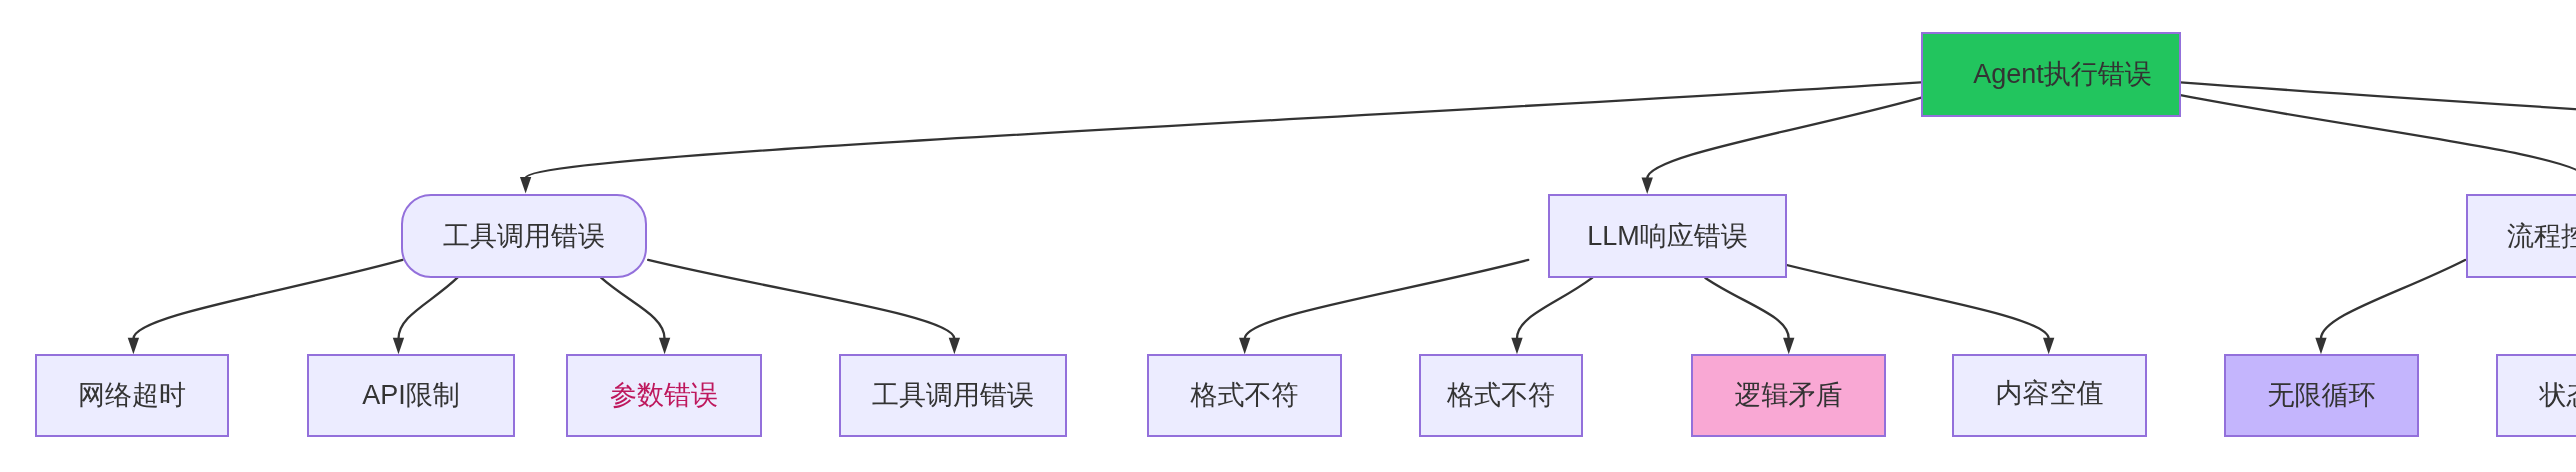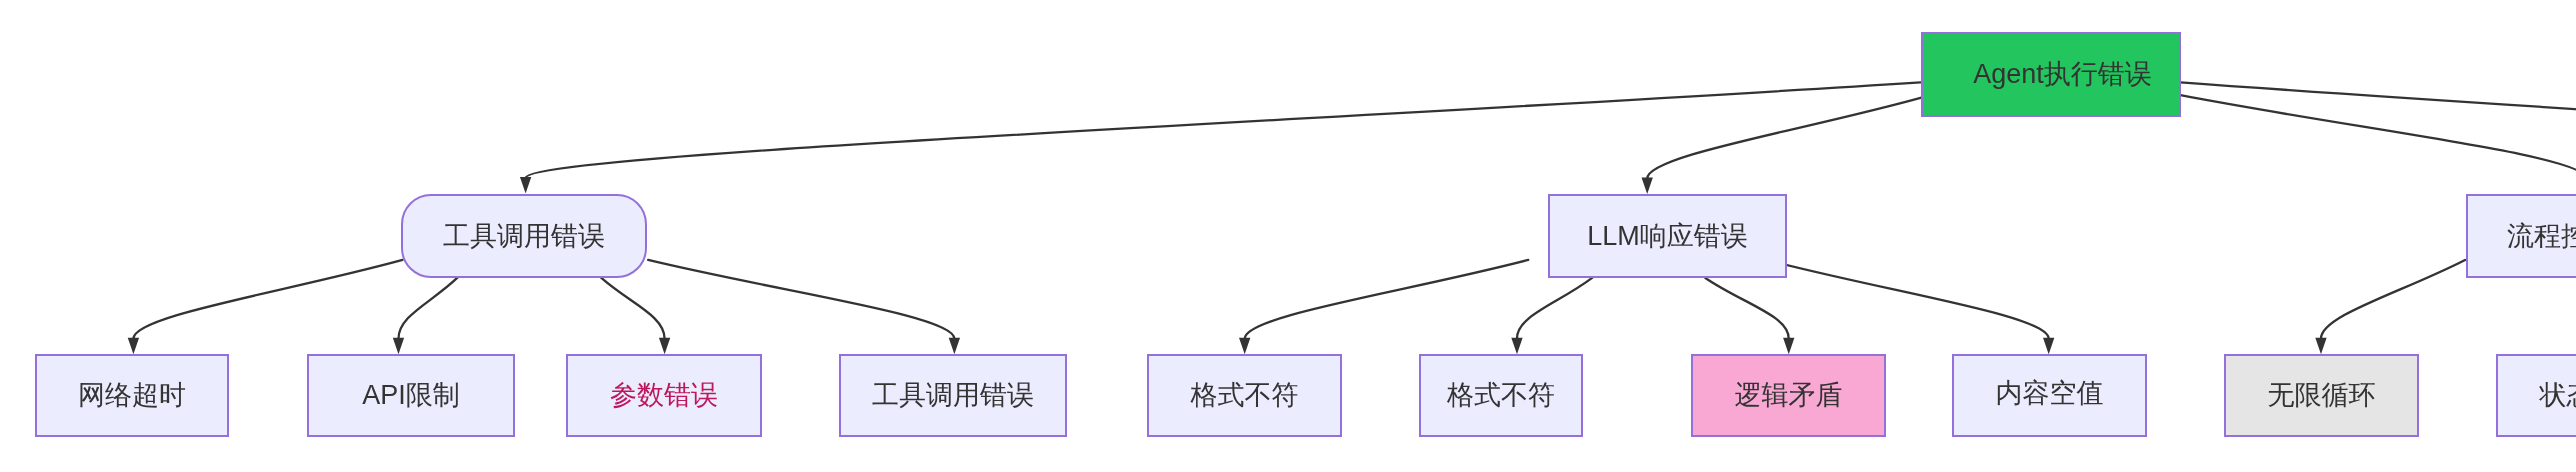--- a/index.html
+++ b/index.html
@@ -76,17 +76,17 @@
       <div class="node" style="left: 1528px; top: 194px; width: 239px; height: 84px; background: rgb(236, 236, 255); border-color: rgb(147, 112, 219); color: rgb(51, 51, 51); margin-left: 20px;">LLM响应错误</div>
       <div class="node" style="left: 2466px; top: 194px; width: 244px; height: 84px; background: rgb(236, 236, 255); border-color: rgb(147, 112, 219); color: rgb(51, 51, 51);">流程控制错误</div>
       <div class="node" style="left: 35px; top: 354px; width: 194px; height: 83px; background: rgb(236, 236, 255); border-color: rgb(147, 112, 219); color: rgb(51, 51, 51);">网络超时</div>
       <div class="node" style="left: 307px; top: 354px; width: 208px; height: 83px; background: rgb(236, 236, 255); border-color: rgb(147, 112, 219); color: rgb(51, 51, 51);">API限制</div>
       <div class="node" style="left: 566px; top: 354px; width: 196px; height: 83px; background: rgb(236, 236, 255); border-color: rgb(147, 112, 219); color: #be185d;">参数错误</div>
       <div class="node" style="left: 839px; top: 354px; width: 228px; height: 83px; background: rgb(236, 236, 255); border-color: rgb(147, 112, 219); color: rgb(51, 51, 51);">工具调用错误</div>
       <div class="node" style="left: 1147px; top: 354px; width: 195px; height: 83px; background: rgb(236, 236, 255); border-color: rgb(147, 112, 219); color: rgb(51, 51, 51);">格式不符</div>
       <div class="node" style="left: 1419px; top: 354px; width: 164px; height: 83px; background: rgb(236, 236, 255); border-color: rgb(147, 112, 219); color: rgb(51, 51, 51);">格式不符</div>
       <div class="node" style="left: 1691px; top: 354px; width: 195px; height: 83px; background: #f9a8d4; border-color: rgb(147, 112, 219); color: rgb(51, 51, 51);">逻辑矛盾</div>
       <div class="node" style="left: 1952px; top: 354px; width: 195px; height: 83px; background: rgb(236, 236, 255); border-color: rgb(147, 112, 219); color: rgb(51, 51, 51); font-family: Liberation Mono, monospace;">内容空值</div>
-      <div class="node" style="left: 2224px; top: 354px; width: 195px; height: 83px; background: #e5e5e5; border-color: rgb(147, 112, 219); color: rgb(51, 51, 51);">无限循环</div>
+      <div class="node" style="left: 2224px; top: 354px; width: 195px; height: 83px; background: #c4b5fd; border-color: rgb(147, 112, 219); color: rgb(51, 51, 51);">无限循环</div>
       <div class="node" style="left: 2496px; top: 354px; width: 195px; height: 83px; background: rgb(236, 236, 255); border-color: rgb(147, 112, 219); color: rgb(51, 51, 51);">状态死锁</div>
     </div>
 </div>
 
 
 </body></html>

